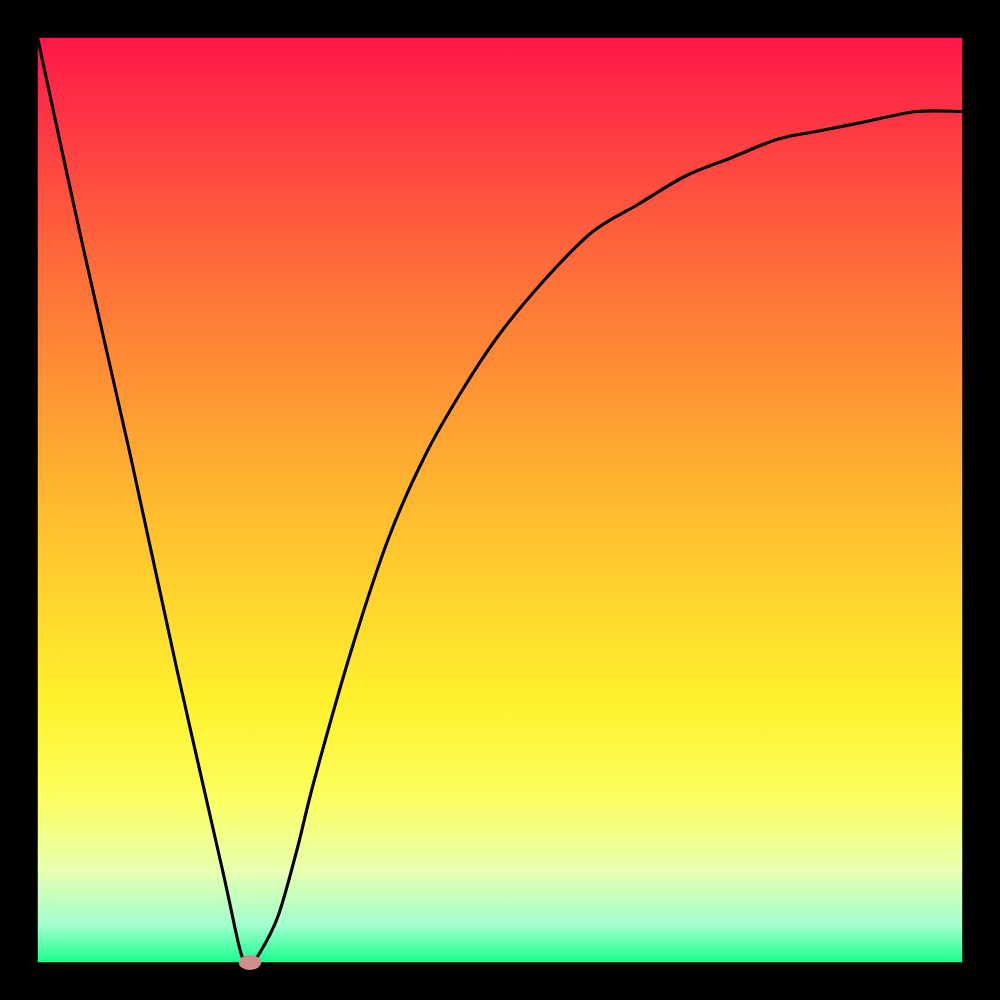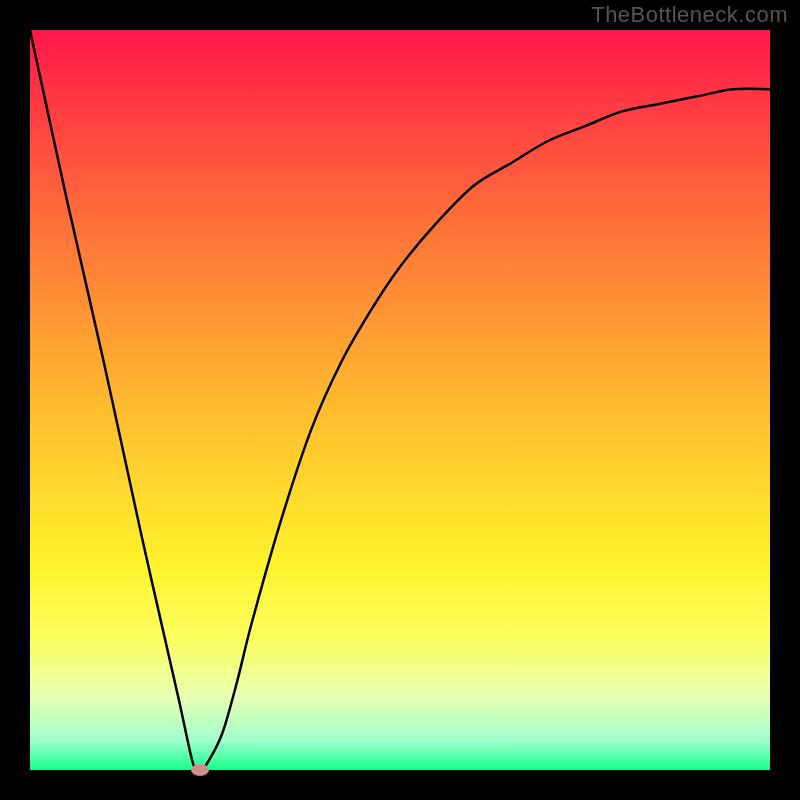--- a/index.html
+++ b/index.html
@@ -43,21 +43,20 @@
     background: #cf8e8c;
     border-radius: 50%;
     transform: translate(-50%, -50%);
   }
 </style>
 </head>
 <body>
 
 <div class="outer">
 
-  <div class="watermark">TheBottleneck.com</div>
 
   <div class="plot">
     <svg id="chart-svg" width="740" height="740" viewBox="0 0 740 740">
       <defs>
         <linearGradient id="bg-grad" x1="0" y1="0" x2="0" y2="1">
             <stop offset="0%" stop-color="#ff1749"></stop>
             <stop offset="25%" stop-color="#ff6d3a"></stop>
             <stop offset="50%" stop-color="#ffb92f"></stop>
             <stop offset="72%" stop-color="#fff22d"></stop>
             <stop offset="82%" stop-color="#fcff5e"></stop>

